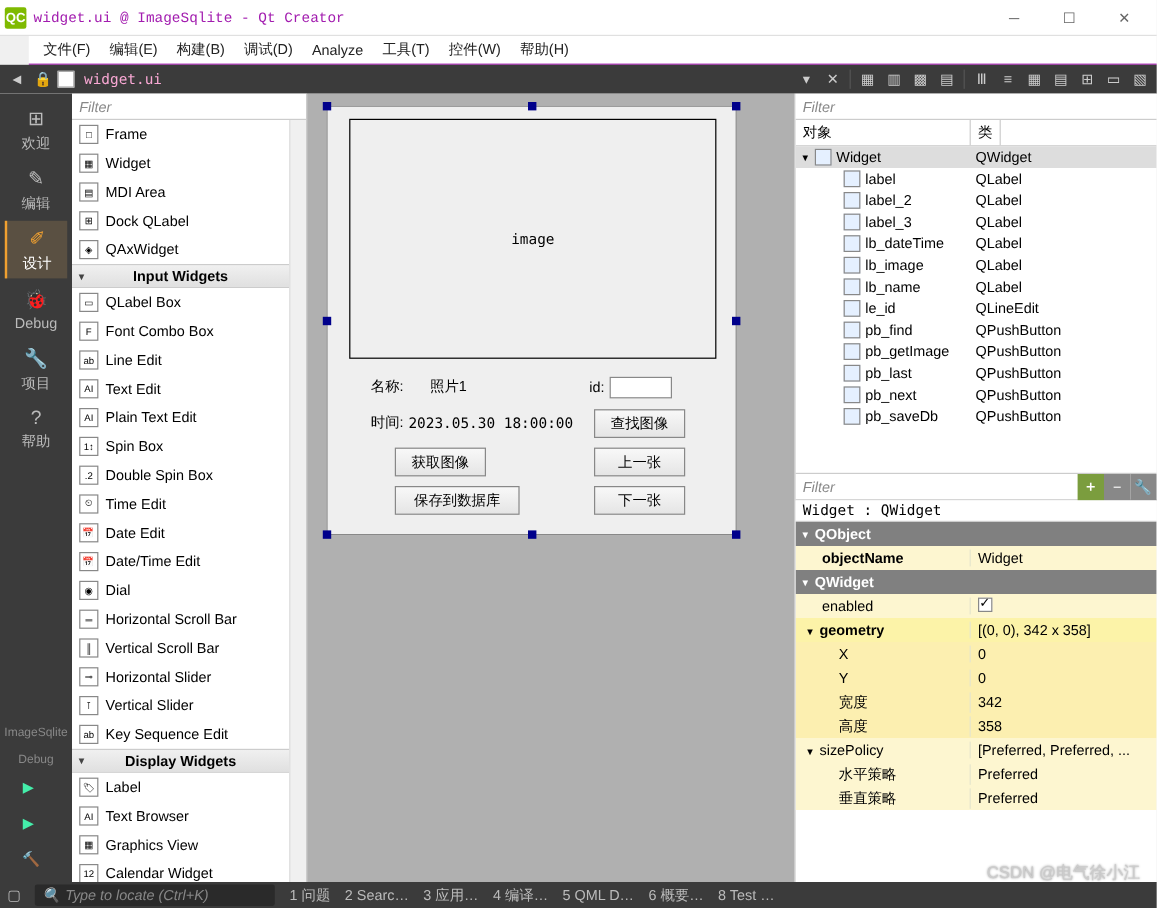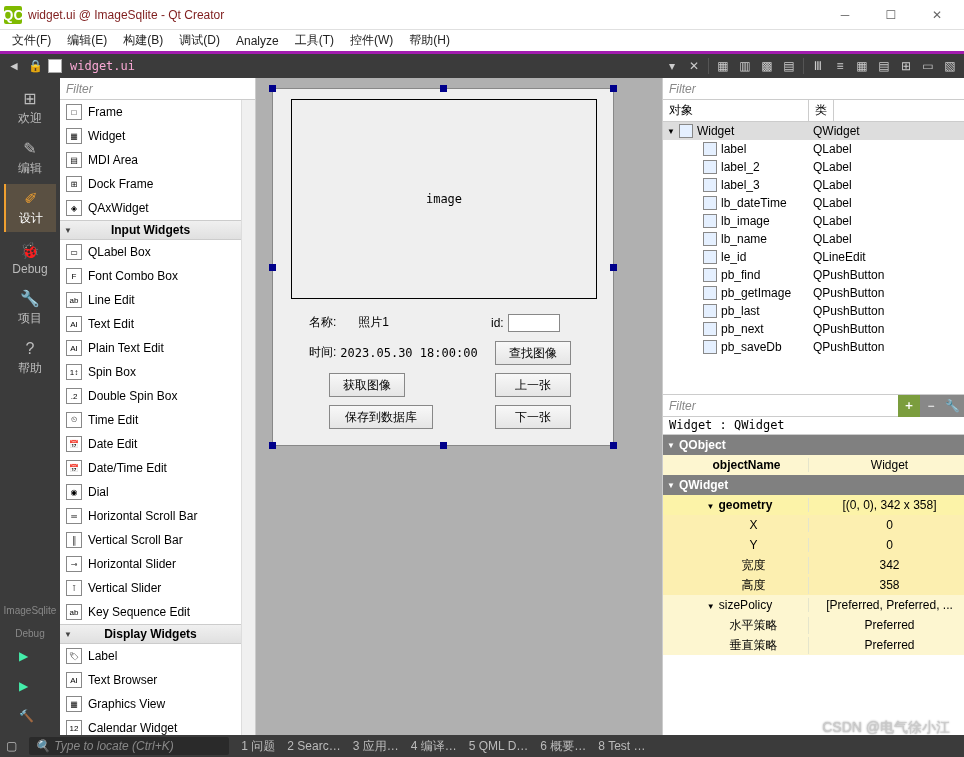--- a/index.html
+++ b/index.html
@@ -1,25 +1,25 @@
 <!DOCTYPE html>
 <html><head>
 <meta charset="utf-8">
 <style>
 * { box-sizing: border-box; margin: 0; padding: 0; font-family: "Segoe UI", "Microsoft YaHei", sans-serif; font-size: 12px; }
 body { width: 964px; height: 757px; background: #f0f0f0; display: flex; flex-direction: column; overflow: hidden; }
 
 
 .titlebar { height: 30px; background: #fff; display: flex; align-items: center; padding: 0 4px; border-bottom: 1px solid #e0e0e0; }
-.titlebar .logo { width: 18px; height: 18px; background: #7fba00; color: #fff; font-size: 14px; font-weight: bold; display: flex; align-items: center; justify-content: center; border-radius: 2px; margin-right: 6px; }
-.titlebar .title { flex: 1; color: #7f1d1d; }
+.titlebar .logo { width: 18px; height: 18px; background: #7fba00; color: #fff; font-size: 11px; font-weight: bold; display: flex; align-items: center; justify-content: center; border-radius: 2px; margin-right: 6px; }
+.titlebar .title { flex: 1; color: #a21caf; font-family: Liberation Mono, monospace; }
 .winbtn { width: 46px; height: 30px; display: flex; align-items: center; justify-content: center; color: #666; }
 
 
-.menubar { height: 24px; background: #fff; display: flex; align-items: center; padding: 0 4px; border-bottom: 3px solid #a21caf; }
+.menubar { height: 24px; background: #fff; display: flex; align-items: center; padding: 0 4px; border-bottom: 1px solid #a21caf; margin-left: 24px; }
 .menubar span { padding: 3px 8px; color: #222; }
 
 
 .toolbar { height: 24px; background: #3b3b3b; display: flex; align-items: center; padding: 0 4px; gap: 2px; }
 .tb-btn { width: 20px; height: 18px; display: flex; align-items: center; justify-content: center; color: #ccc; }
 .tb-sep { width: 1px; height: 16px; background: #555; margin: 0 2px; }
 .doc-tab { color: #f9a8d4; font-family: monospace; margin: 0 6px; }
 .doc-icon { width: 14px; height: 14px; background: #fff; border: 1px solid #aaa; }
 
 
@@ -74,21 +74,21 @@
 
 .prop-wrap { height: 340px; display: flex; flex-direction: column; }
 .prop-filter { height: 22px; display: flex; align-items: center; border-bottom: 1px solid #ccc; }
 .prop-filter-in { flex: 1; padding: 0 6px; color: #888; font-style: italic; }
 .prop-btn { width: 22px; height: 22px; background: #7b9d3e; display: flex; align-items: center; justify-content: center; color: #fff; font-weight: bold; }
 .prop-btn2 { width: 22px; height: 22px; background: #888; display: flex; align-items: center; justify-content: center; color: #fff; }
 .prop-path { height: 18px; background: #fff; padding: 1px 6px; font-family: monospace; border-bottom: 1px solid #ccc; }
 .prop-header { display: flex; height: 22px; border-bottom: 1px solid #ccc; }
 .prop-header div:first-child { width: 146px; padding: 2px 6px; border-right: 1px solid #ccc; }
 .prop-header div:last-child { padding: 2px 6px; }
-.prop-list { flex: 1; overflow: hidden; text-align: center; }
+.prop-list { flex: 1; overflow: hidden; }
 .prop-cat { height: 20px; background: #808080; color: #fff; font-weight: bold; display: flex; align-items: center; padding-left: 16px; position: relative; }
 .prop-cat::before { content: "▼"; position: absolute; left: 4px; font-size: 8px; }
 .prop-row { display: flex; height: 20px; align-items: center; }
 .prop-row .p1 { width: 146px; padding-left: 22px; border-right: 1px solid #e5e5cc; }
 .prop-row .p2 { flex: 1; padding-left: 6px; }
 .prop-row.bold .p1 { font-weight: bold; }
 .bg-tan { background: #fdf6d0; }
 .bg-yel { background: #fcf3a8; }
 .bg-yel2 { background: #fcefb0; }
 .p1.sub { padding-left: 36px !important; }
@@ -193,21 +193,21 @@
             <div class="wb-item">
               <span class="wb-ico">▦</span>
               <span>Widget</span>
             </div>
             <div class="wb-item">
               <span class="wb-ico">▤</span>
               <span>MDI Area</span>
             </div>
             <div class="wb-item">
               <span class="wb-ico">⊞</span>
-              <span>Dock Frame</span>
+              <span>Dock QLabel</span>
             </div>
             <div class="wb-item">
               <span class="wb-ico">◈</span>
               <span>QAxWidget</span>
             </div>
           </div>
       <div class="wb-cat">Input Widgets</div>
       <div id="wb-items2">
             <div class="wb-item">
               <span class="wb-ico">▭</span>
@@ -442,20 +442,24 @@
         <div class="prop-btn2">🔧</div>
       </div>
       <div class="prop-path">Widget : QWidget</div>
       <div class="prop-list">
         <div class="prop-cat">QObject</div>
         <div class="prop-row bold bg-tan">
             <div class="p1">objectName</div>
             <div class="p2">Widget</div>
           </div>
         <div class="prop-cat">QWidget</div>
+        <div class="prop-row bg-tan">
+            <div class="p1">enabled</div>
+            <div class="p2"><span class="check"></span></div>
+          </div>
         <div class="prop-row bold bg-yel">
             <div class="p1 expand">geometry</div>
             <div class="p2">[(0, 0), 342 x 358]</div>
           </div>
         <div class="prop-row bg-yel2">
             <div class="p1 sub">X</div>
             <div class="p2">0</div>
           </div>
         <div class="prop-row bg-yel2">
             <div class="p1 sub">Y</div>

